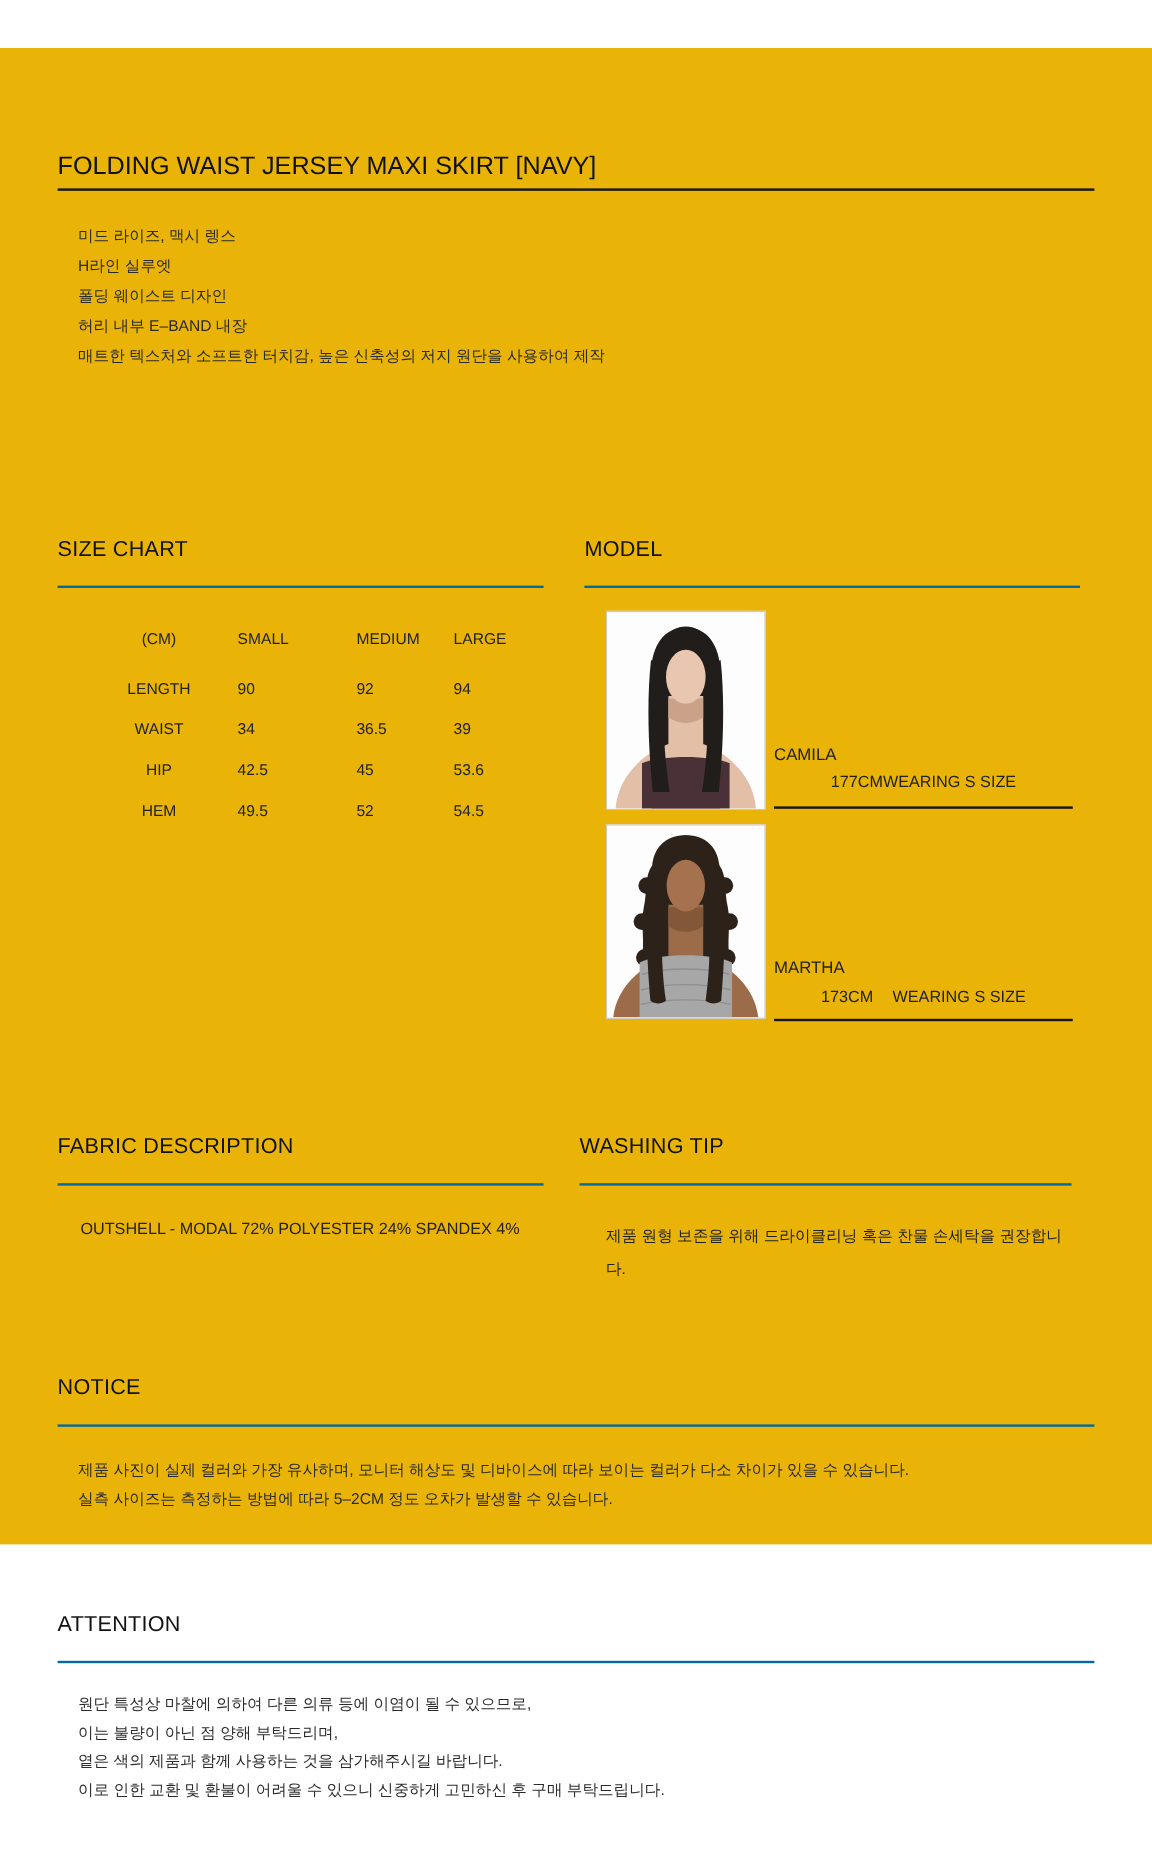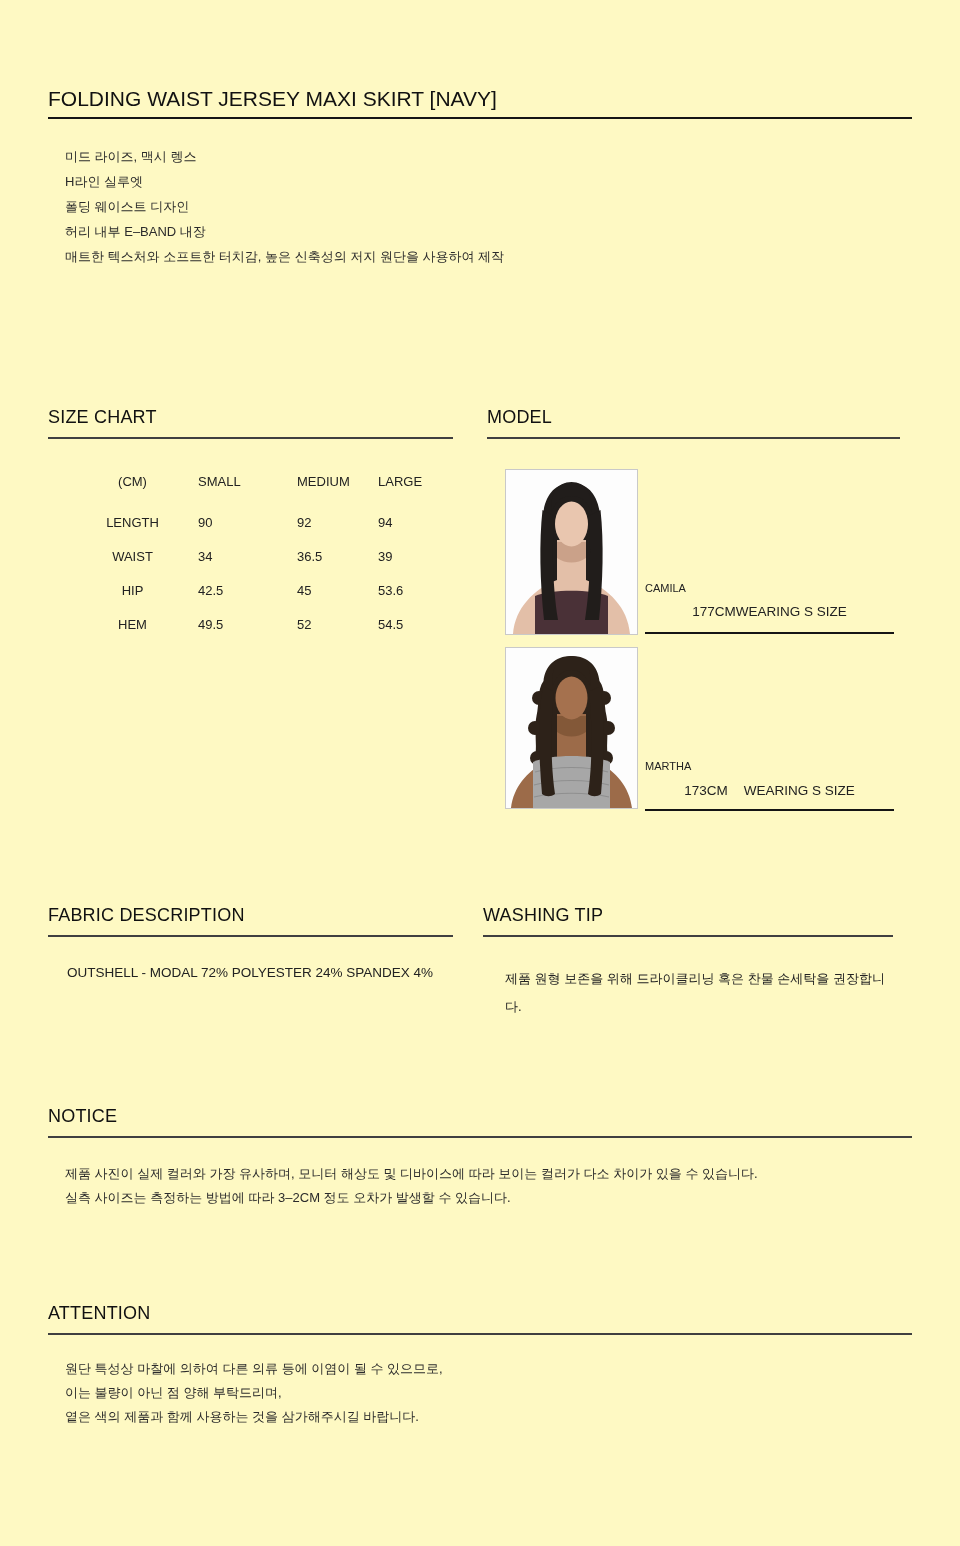--- a/index.html
+++ b/index.html
@@ -11,31 +11,32 @@
     width: 960px;
     height: 1546px;
     font-family: "Liberation Sans", sans-serif;
     color: #1a1a1a;
     position: relative;
     overflow: hidden;
   }
   .page {
     position: relative;
     width: 960px;
-    height: 1546px;
-    background: #fef9c3;
+    height: 1247px;
+    background: #eab308;
+    margin-top: 40px;
   }
   
   .sec-head {
     font-size: 18px;
     line-height: 24px;
     letter-spacing: 0.2px;
     color: #111111;
-    padding-bottom: 8px;
-    border-bottom: 2px solid #404040;
+    padding-bottom: 19px;
+    border-bottom: 2px solid #0369a1;
     white-space: nowrap;
   }
   
   .title-block {
     position: absolute;
     left: 48px;
     top: 86px;
     width: 864px;
   }
   .title {
@@ -79,21 +80,21 @@
     background: #fdfdfd;
     border: 1px solid #c9c9c9;
     overflow: hidden;
   }
   .model-photo svg { display: block; }
   .photo-1 { top: 64px;  height: 164px; }
   .photo-2 { top: 242px; height: 160px; }
   .model-name {
     position: absolute;
     left: 158px;
-    font-size: 11px;
+    font-size: 14px;
     line-height: 18px;
     color: #222222;
   }
   .name-1 { top: 174px; }
   .name-2 { top: 352px; }
   .model-line {
     position: absolute;
     left: 158px;
     right: 6px;
     display: flex;
@@ -261,26 +262,27 @@
     <div class="sec-head">WASHING TIP</div>
     <div class="wash-text">
       <div class="kr">제품 원형 보존을 위해 드라이클리닝 혹은 찬물 손세탁을 권장합니다.</div>
     </div>
   </div>
 
   <div class="notice-col">
     <div class="sec-head">NOTICE</div>
     <div class="para">
       <div>제품 사진이 실제 컬러와 가장 유사하며, 모니터 해상도 및 디바이스에 따라 보이는 컬러가 다소 차이가 있을 수 있습니다.</div>
-      <div>실측 사이즈는 측정하는 방법에 따라 3–2CM 정도 오차가 발생할 수 있습니다.</div>
+      <div>실측 사이즈는 측정하는 방법에 따라 5–2CM 정도 오차가 발생할 수 있습니다.</div>
     </div>
   </div>
 
   <div class="attention-col">
     <div class="sec-head">ATTENTION</div>
     <div class="para">
       <div>원단 특성상 마찰에 의하여 다른 의류 등에 이염이 될 수 있으므로,</div>
       <div>이는 불량이 아닌 점 양해 부탁드리며,</div>
       <div>옅은 색의 제품과 함께 사용하는 것을 삼가해주시길 바랍니다.</div>
+      <div>이로 인한 교환 및 환불이 어려울 수 있으니 신중하게 고민하신 후 구매 부탁드립니다.</div>
     </div>
   </div>
 
 </div>
 
 </body></html>

